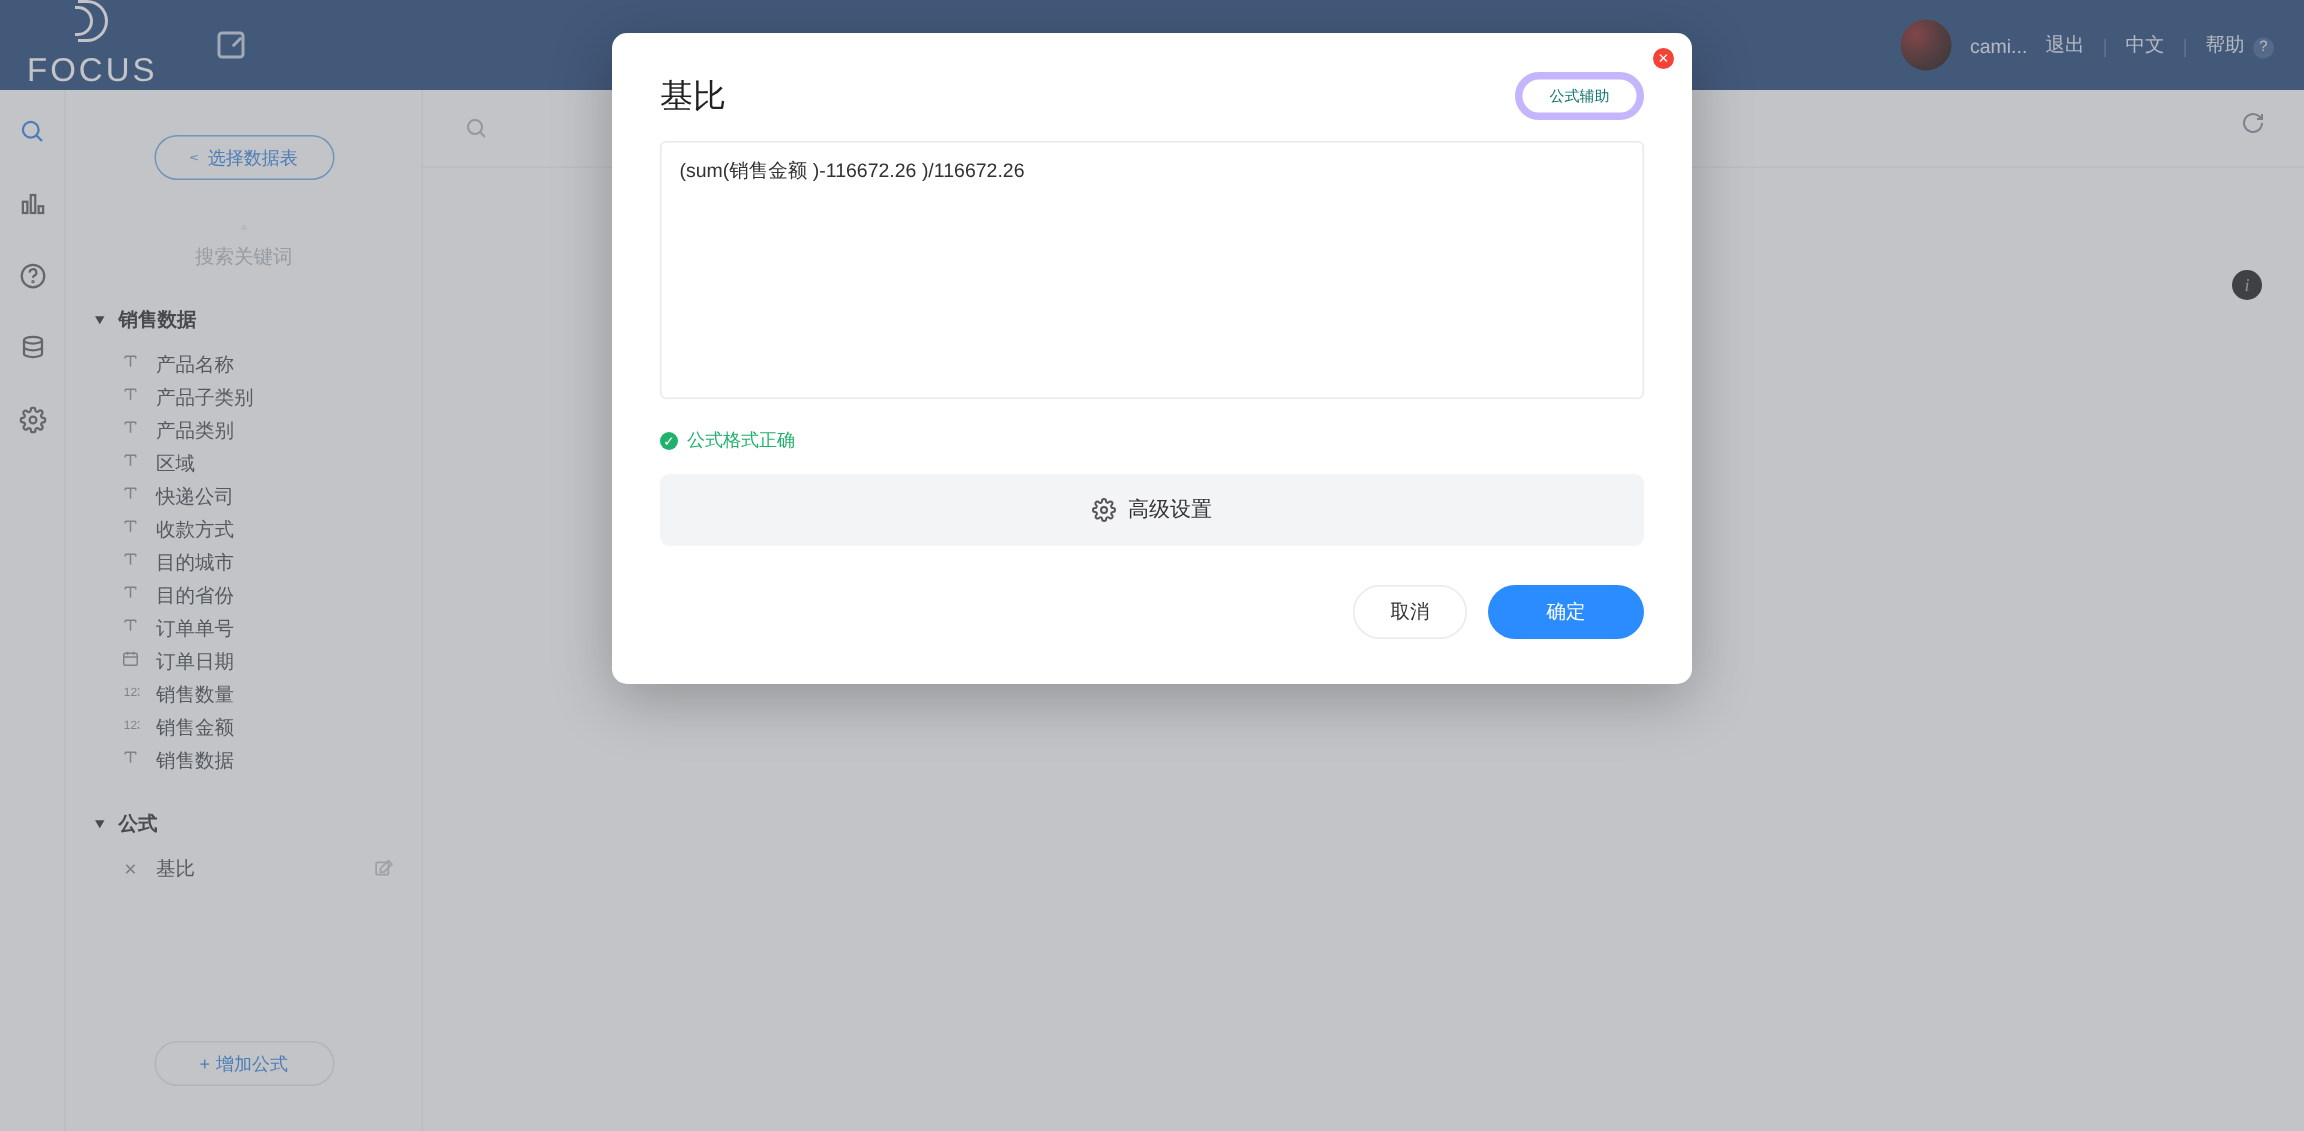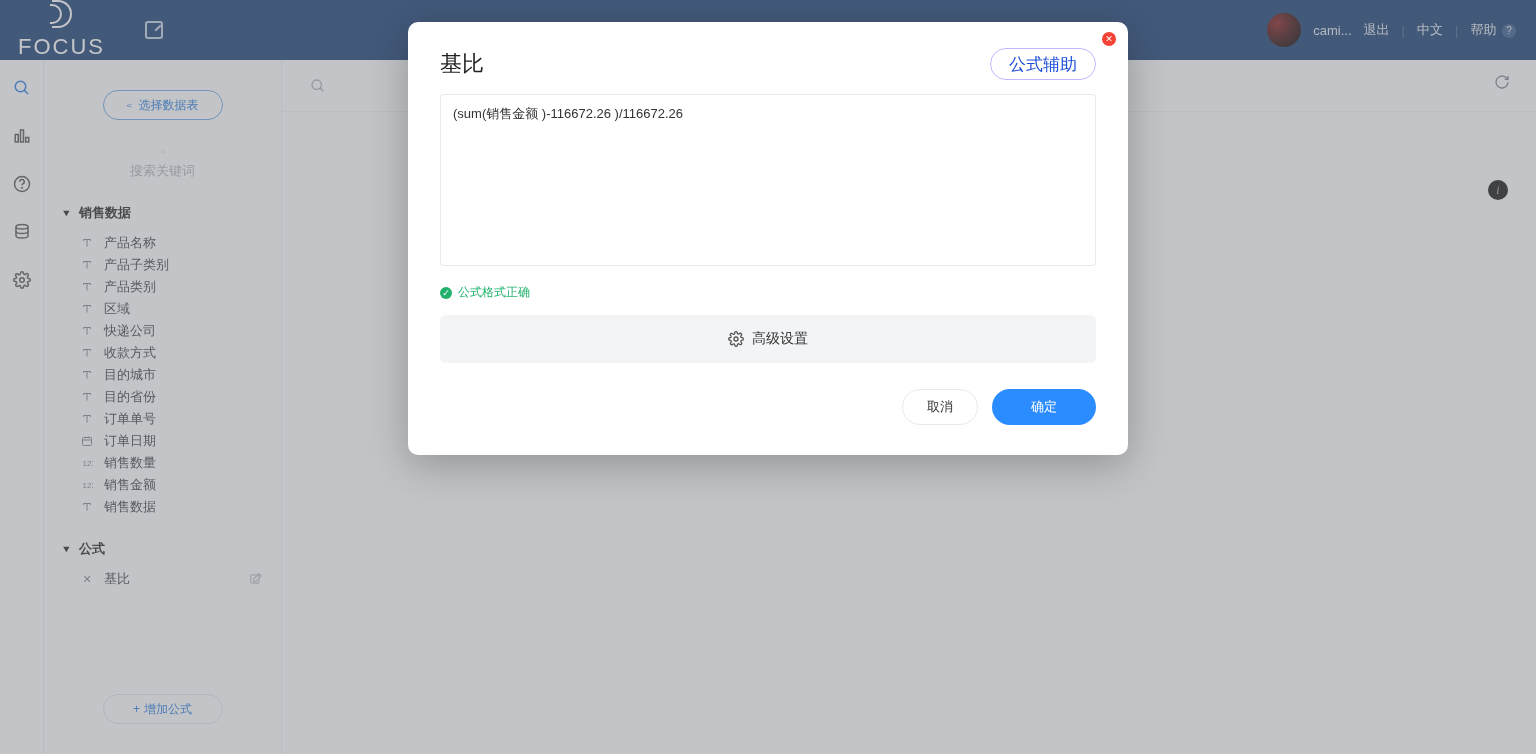--- a/index.html
+++ b/index.html
@@ -21,36 +21,36 @@
   .rail-item.active { color:#2a7de1; }
   .rail-item.active-bg { position: relative; }
   .rail-item.active-bg::before { content:""; position:absolute; left:-12px; top:-10px; width:44px; height:40px; background:#eaf3fd; border-left:3px solid #2a7de1; z-index:-1; }
   .sidebar { width: 238px; background:#fff; border-right:1px solid #eef0f3; padding: 18px 0 0 0; display:flex; flex-direction:column; }
   .select-table-btn { margin: 12px auto 30px auto; width:120px; height:30px; border:1px solid #6ea8e8; color:#2a7de1; border-radius:16px; background:#fff; font-size:12px; display:flex; align-items:center; justify-content:center; gap:6px; cursor:pointer;}
   .select-table-btn .chev { font-size:10px; transform: scaleY(0.7);}
   .search-kw { margin: 0 18px 20px 18px; height:30px; display:flex; align-items:center; color:#b0b6bf; font-size:13px; gap:8px;flex-direction:column; }
   .tree-header { display:flex; align-items:center; gap:8px; font-size:13px; font-weight:600; color:#222; padding: 4px 18px; }
   .tree-header .caret { font-size:9px; transform: scaleX(1.2); }
   .field-list { padding: 6px 0 18px 0; }
-  .field-item { display:flex; align-items:center; gap:10px; font-size:13px; color:#3a3f45; padding: 2px 18px 2px 36px; height:22px; }
+  .field-item { display:flex; gap:10px; font-size:13px; color:#3a3f45; padding: 2px 18px 2px 36px; height:22px; }
   .field-icon { width:14px; height:14px; display:inline-flex; align-items:center; justify-content:center; font-size:11px; color:#808794; }
   .formula-row { display:flex; align-items:center; justify-content:space-between; padding: 2px 18px 2px 36px; font-size:13px; color:#3a3f45; height:22px;}
   .formula-row .edit-mini { color:#bac0c9; font-size:12px; }
   .add-formula-btn { margin: auto auto 30px auto; width:120px; height:30px; border:1px solid #e0e4ea; color:#2a7de1; border-radius:16px; background:#fff; font-size:12px; display:flex; align-items:center; justify-content:center; gap:4px; cursor:pointer;}
   .main { flex:1; background:#fff; position:relative; }
   .main-search-row { height:52px; display:flex; align-items:center; padding-left:28px; color:#a9afb8; border-bottom:1px solid #f2f2f2;}
   .refresh-top-right { position:absolute; top:14px; right:26px; color:#808794; }
   .info-badge { position:absolute; top:120px; right:28px; width:20px; height:20px; border-radius:50%; background:#111; color:#b99; display:flex; align-items:center; justify-content:center; font-size:12px; font-style:italic; font-family: Georgia, serif;}
   
   .overlay { position:absolute; inset:0; background:rgba(120,124,130,0.45); display:flex; align-items:flex-start; justify-content:center; }
   .modal { margin-top:22px; width:720px; background:#fff; border-radius:10px; box-shadow:0 10px 40px rgba(0,0,0,0.25); position:relative; padding: 26px 32px 30px 32px;}
   .modal-close { position:absolute; top:10px; right:12px; width:14px; height:14px; border-radius:50%; background:#f44336; color:#fff; font-size:9px; display:flex; align-items:center; justify-content:center; cursor:pointer;}
   .modal-head { display:flex; align-items:center; justify-content:space-between; }
   .modal-title { font-size:22px; font-weight:500; color:#222; }
-  .assist-btn { height:32px; padding:0 18px; border:1px solid #c4b5fd; border-radius:20px; background:#fff; color:#1d4ed8; font-size:17px; cursor:pointer;}
+  .assist-btn { height:32px; padding:0 18px; border:5px solid #c4b5fd; border-radius:20px; background:#fff; color:#0f766e; font-size:10px; cursor:pointer;}
   .formula-box { margin-top:14px; height:172px; border:1px solid #e6e9ee; border-radius:4px; padding:10px 12px; font-size:13px; color:#333; background:#fff; resize:none; outline:none; width:100%; font-family:inherit;}
   .status-row { display:flex; align-items:center; gap:6px; margin-top:14px; color:#20b26c; font-size:12px;}
   .status-row .dot { width:12px; height:12px; border-radius:50%; background:#20b26c; color:#fff; font-size:9px; display:flex; align-items:center; justify-content:center;}
   .adv-row { margin-top:14px; height:48px; background:#f3f4f6; border-radius:6px; display:flex; align-items:center; justify-content:center; gap:8px; color:#333; font-size:14px; cursor:pointer;}
   .adv-row .gear { color:#555; }
   .modal-footer { display:flex; justify-content:flex-end; gap:14px; margin-top:26px;}
   .btn-cancel { height:36px; width:76px; border:1px solid #e6e9ee; background:#fff; border-radius:20px; font-size:13px; color:#333; cursor:pointer;}
   .btn-ok { height:36px; width:104px; border:none; background:#2a8cff; color:#fff; border-radius:20px; font-size:13px; cursor:pointer;}
   svg { display:block; }
 </style>

